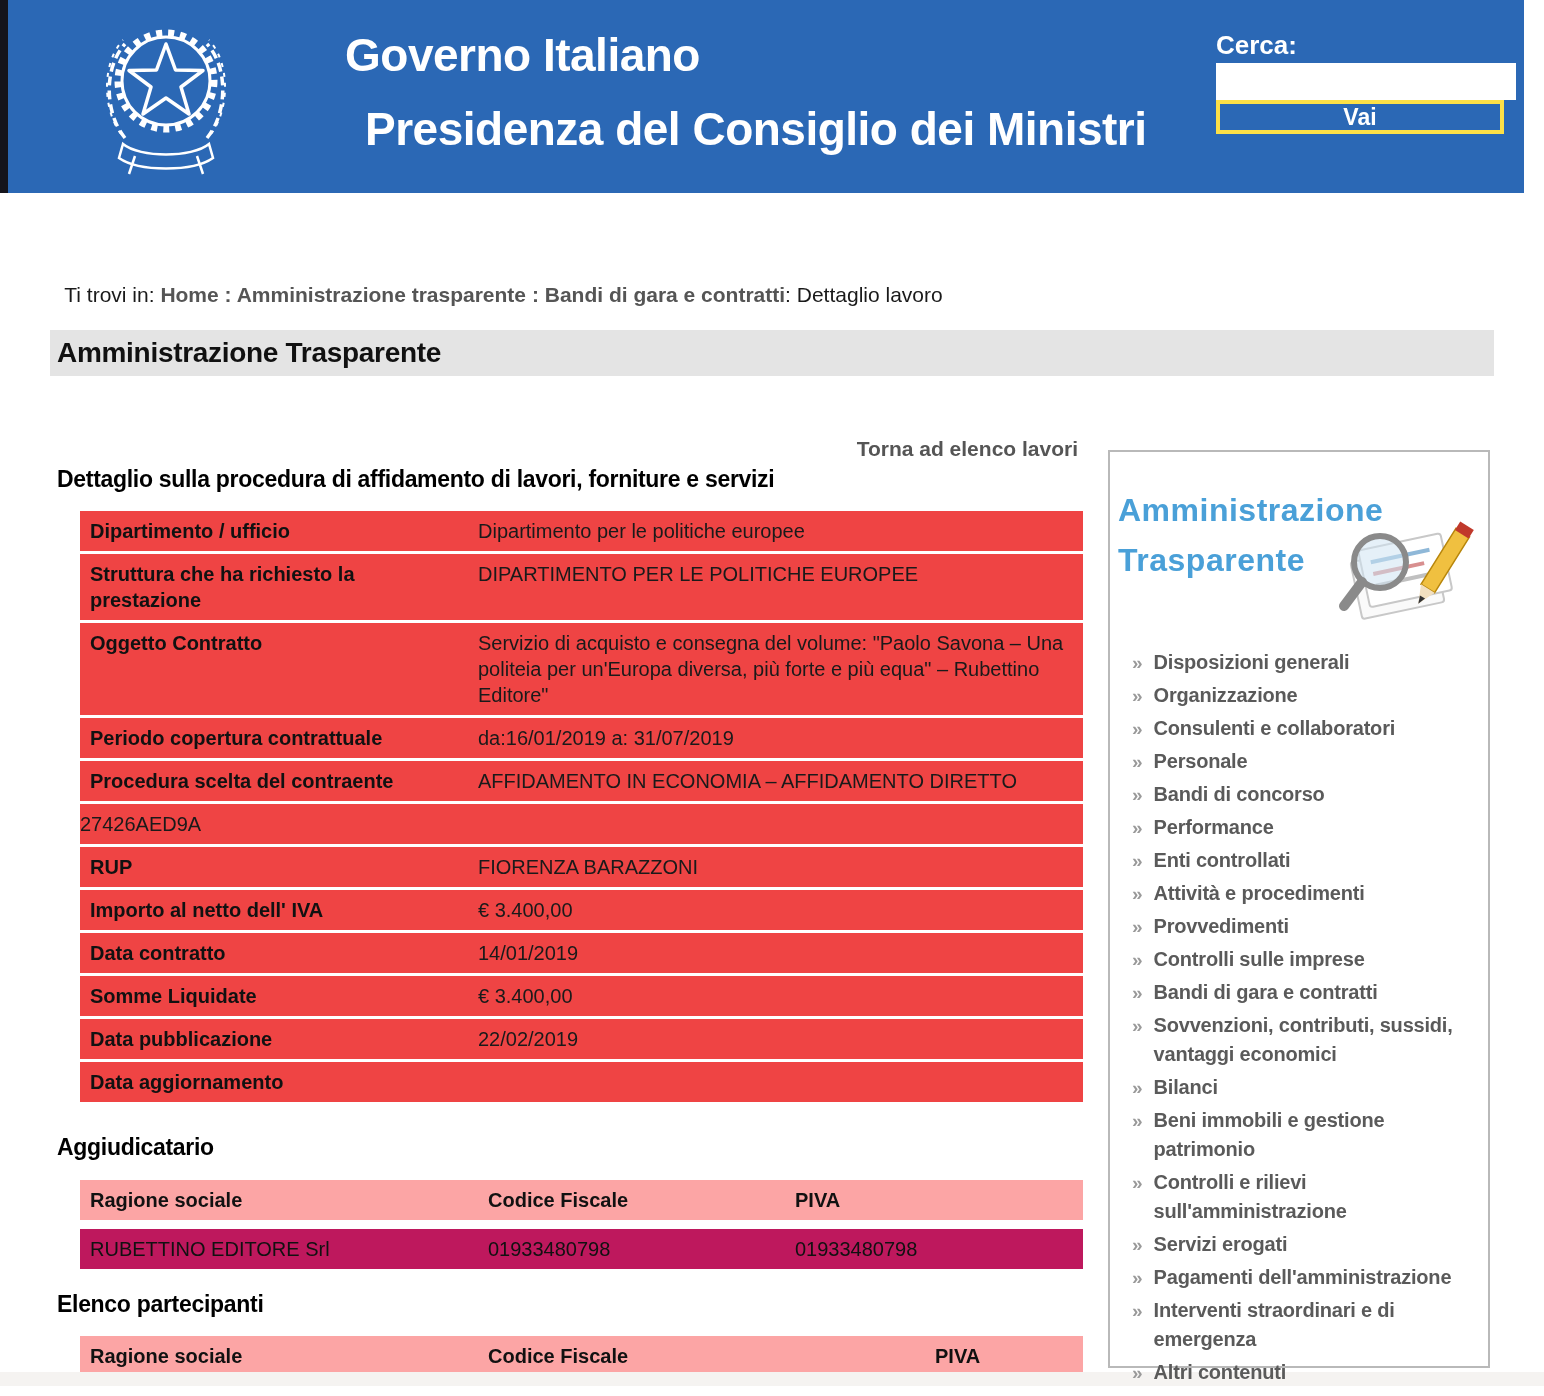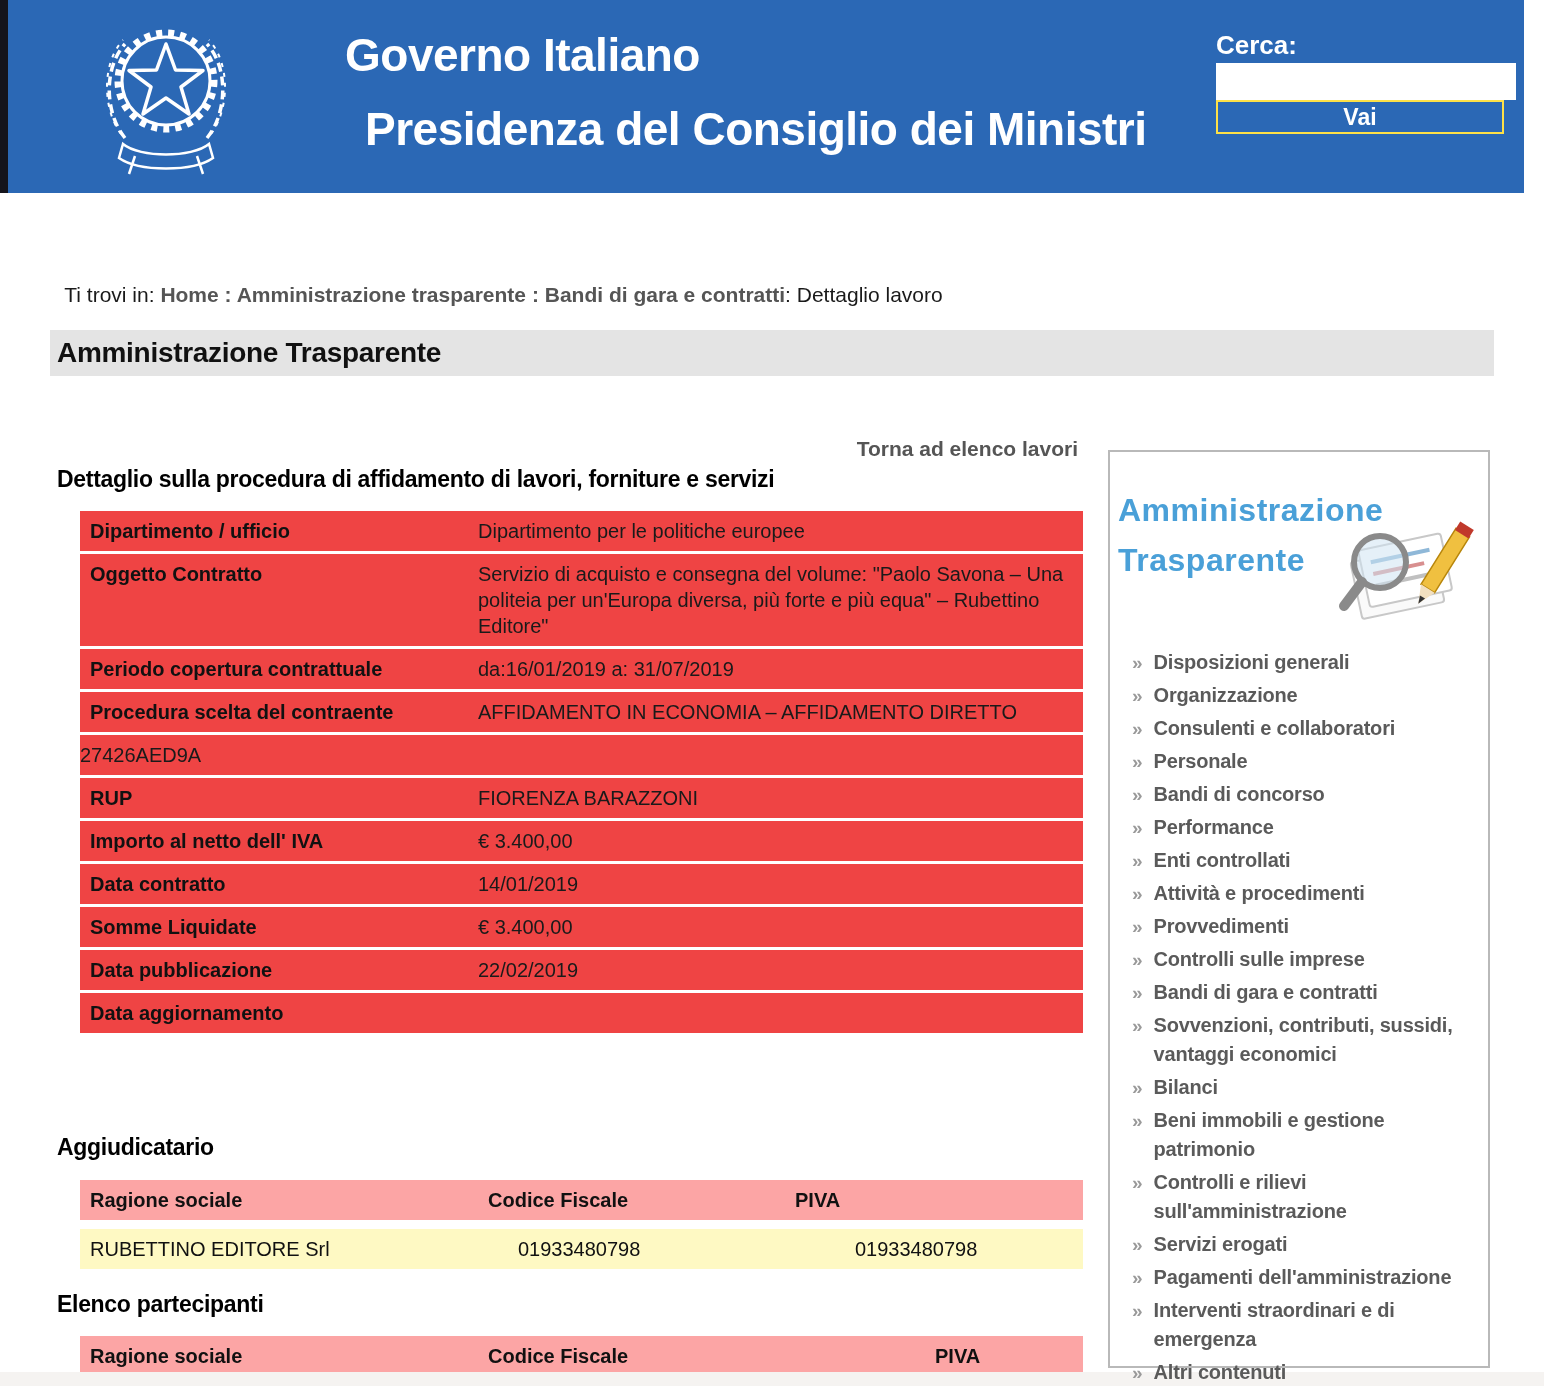--- a/index.html
+++ b/index.html
@@ -11,21 +11,21 @@
   .edge-strip { position:absolute; left:0; top:0; width:8px; height:193px; background:#14141c; }
   .emblem { position:absolute; left:95px; top:6px; width:142px; height:182px; }
   .gov-title { position:absolute; left:345px; top:30px; color:#fff; font-weight:bold;
     font-size:46px; letter-spacing:-0.5px; line-height:50px; }
   .gov-title2 { position:absolute; left:365px; top:104px; color:#fff; font-weight:bold;
     font-size:46px; letter-spacing:-0.5px; line-height:50px; }
   .search-label { position:absolute; left:1216px; top:30px; color:#fff; font-weight:bold; font-size:26px; }
   .search-input { position:absolute; left:1216px; top:63px; width:300px; height:37px;
     background:#fff; border:none; outline:none; font-size:20px; padding:0 8px; }
   .vai-btn { position:absolute; left:1216px; top:100px; width:288px; height:34px;
-    background:transparent; border:2px solid #fde047; color:#fff; font-weight:bold;
+    background:transparent; border:4px solid #fde047; color:#fff; font-weight:bold;
     font-size:23px; display:flex; align-items:center; justify-content:center; cursor:pointer;
     font-family:"Liberation Sans", sans-serif; }
 
   
   .breadcrumb { position:absolute; left:53px; top:259px; font-size:21px; color:#1a1a1a; white-space:pre; }
   .crumb-link { color:#555; font-weight:bold; cursor:pointer; }
   .crumb-sep { color:#555; font-weight:bold; white-space:pre; }
   .crumb-cur { color:#1a1a1a; }
 
   
@@ -44,21 +44,21 @@
   .d-row { display:flex; background:#ef4444; margin-bottom:3px; padding:7px 0; }
   .d-label { width:398px; padding-left:10px; padding-right:20px; font-weight:bold;
     font-size:20px; line-height:26px; color:#111; }
   .d-value { flex:1; padding-right:14px; font-size:20px; line-height:26px; color:#1a1a1a; }
 
   
   .sec-heading { position:absolute; font-size:23px; font-weight:bold; color:#000; letter-spacing:-0.3px; }
   .col-table { position:absolute; left:80px; width:1003px; }
   .c-row { display:flex; padding:7px 0; }
   .c-head { background:#fca5a5; font-weight:bold; }
-  .c-data { background:#fef9c3; margin-top:9px;gap:30px; }
+  .c-data { background:#be185d; margin-top:9px; }
   .c-cell { font-size:20px; line-height:26px; padding-left:10px; color:#111; }
   .agg .c1 { width:398px; } .agg .c2 { width:307px; } .agg .c3 { flex:1; }
   .part .c1 { width:398px; } .part .c2 { width:447px; } .part .c3 { flex:1; }
 
   .footer-strip { position:absolute; left:0; top:1372px; width:1544px; height:14px; background:#f5f3f1; }
 
   
   .sidebar { position:absolute; left:1108px; top:450px; width:382px; height:918px;
     background:#fff; border:2px solid #b9b9b9; }
   .sb-logo { position:relative; height:178px; }
@@ -113,20 +113,24 @@
   <span>Amministrazione Trasparente</span>
 </div>
 
 <div class="back-link">Torna ad elenco lavori</div>
 <div class="detail-heading">Dettaglio sulla procedura di affidamento di lavori, forniture e servizi</div>
 
 <div class="detail-table">
   <div class="d-row">
     <div class="d-label">Dipartimento / ufficio</div>
     <div class="d-value">Dipartimento per le politiche europee</div>
+  </div>
+  <div class="d-row">
+    <div class="d-label">Struttura che ha richiesto la prestazione</div>
+    <div class="d-value">DIPARTIMENTO PER LE POLITICHE EUROPEE</div>
   </div>
   <div class="d-row">
     <div class="d-label">Oggetto Contratto</div>
     <div class="d-value">Servizio di acquisto e consegna del volume: "Paolo Savona – Una politeia per un'Europa diversa, più forte e più equa" – Rubettino Editore"</div>
   </div>
   <div class="d-row">
     <div class="d-label">Periodo copertura contrattuale</div>
     <div class="d-value">da:16/01/2019 a: 31/07/2019</div>
   </div>
   <div class="d-row">

